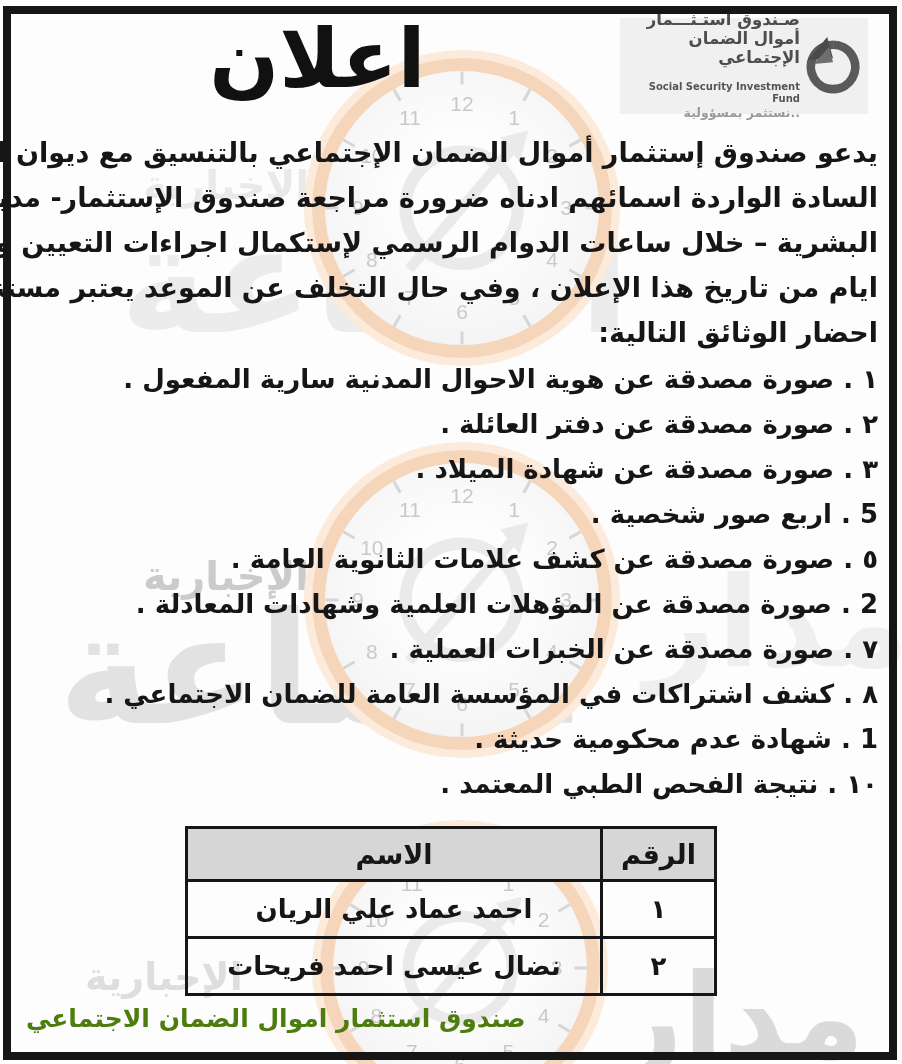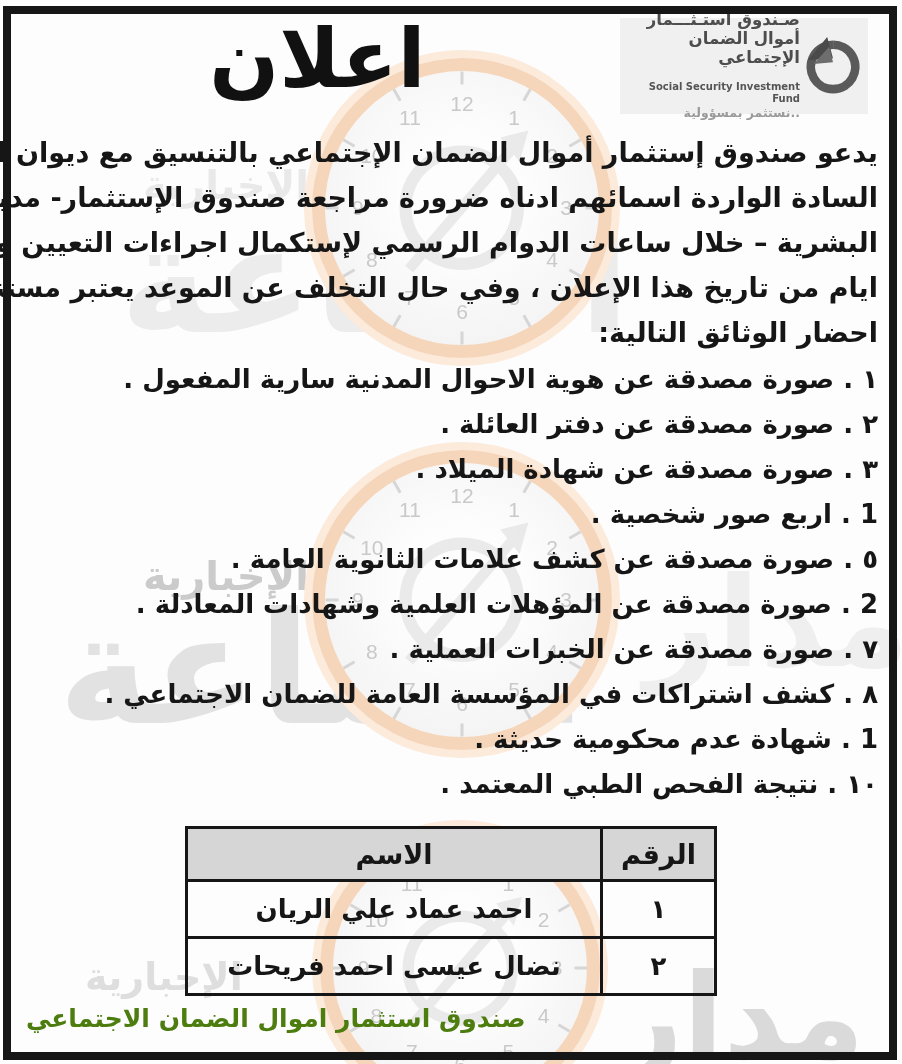--- a/index.html
+++ b/index.html
@@ -211,21 +211,21 @@
     <div class="pline">السادة الواردة اسمائهم ادناه ضرورة مراجعة صندوق الإستثمار- مديرية الموارد</div>
     <div class="pline">البشرية – خلال ساعات الدوام الرسمي لإستكمال اجراءات التعيين وذلك خلال عشرة</div>
     <div class="pline">ايام من تاريخ هذا الإعلان ، وفي حال التخلف عن الموعد يعتبر مستنكف ، مع ضرورة</div>
     <div class="pline last">احضار الوثائق التالية:</div>
   </div>
 
   <div class="list">
     <div class="item">١ . صورة مصدقة عن هوية الاحوال المدنية سارية المفعول .</div>
     <div class="item">٢ . صورة مصدقة عن دفتر العائلة .</div>
     <div class="item">٣ . صورة مصدقة عن شهادة الميلاد .</div>
-    <div class="item">1 . اربع صور شخصية .</div>
+    <div class="item">5 . اربع صور شخصية .</div>
     <div class="item">٥ . صورة مصدقة عن كشف علامات الثانوية العامة .</div>
     <div class="item">2 . صورة مصدقة عن المؤهلات العلمية وشهادات المعادلة .</div>
     <div class="item">٧ . صورة مصدقة عن الخبرات العملية .</div>
     <div class="item">٨ . كشف اشتراكات في المؤسسة العامة للضمان الاجتماعي .</div>
     <div class="item">1 . شهادة عدم محكومية حديثة .</div>
     <div class="item">١٠ . نتيجة الفحص الطبي المعتمد .</div>
   </div>
 
   <table class="doc-table">
     <colgroup>

